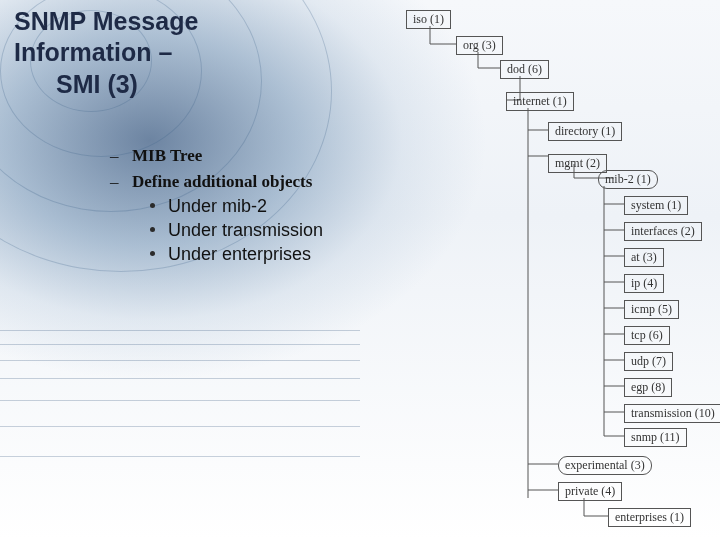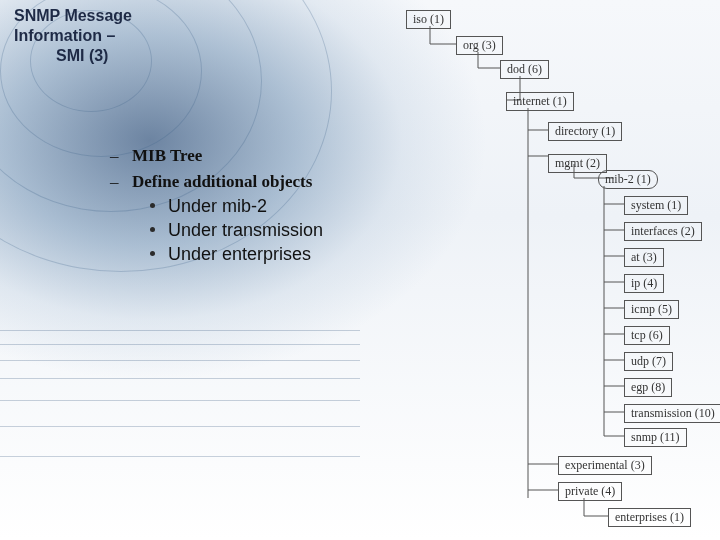--- a/index.html
+++ b/index.html
@@ -16,21 +16,21 @@
   .rings{position:absolute;left:-80px;top:-60px;width:520px;height:420px;pointer-events:none;opacity:.25;}
   .rings div{position:absolute;border:1px solid #3a5f86;border-radius:50%;}
   .r1{left:110px;top:70px;width:120px;height:100px;}
   .r2{left:80px;top:45px;width:200px;height:170px;}
   .r3{left:40px;top:10px;width:300px;height:260px;}
   .r4{left:-10px;top:-30px;width:420px;height:360px;}
   .hstreaks{position:absolute;left:0;top:330px;width:360px;height:180px;pointer-events:none;opacity:.25;}
   .hstreaks span{position:absolute;left:0;right:0;height:1px;background:#2e4f78;}
 
   .title{position:absolute;left:14px;top:6px;width:340px;
-    font-weight:bold;color:#1e2a46;font-size:16px;line-height:1.25;}
+    font-weight:bold;color:#1e2a46;font-size:25px;line-height:1.25;}
   .title .l3{padding-left:42px;}
 
   .content{position:absolute;left:110px;top:146px;width:280px;color:#111;}
   .dash-list{list-style:none;margin:0;padding:0;}
   .dash-list>li{position:relative;padding-left:22px;margin-bottom:6px;font-weight:bold;font-family:Georgia,'Times New Roman',serif;font-size:17px;}
   .dash-list>li::before{content:"–";position:absolute;left:0;top:0;font-weight:normal;}
   .dot-list{list-style:none;margin:4px 0 0 0;padding:0;}
   .dot-list>li{position:relative;padding-left:22px;margin:3px 0 3px 14px;font-weight:normal;font-family:Verdana,Geneva,sans-serif;font-size:18px;}
   .dot-list>li::before{content:"";position:absolute;left:4px;top:7px;width:5px;height:5px;border-radius:50%;background:#2b2b2b;}
 
@@ -133,18 +133,18 @@
     <div class="node" style="left:226px;top:188px;">system (1)</div>
     <div class="node" style="left:226px;top:214px;text-align:right;">interfaces (2)</div>
     <div class="node" style="left:226px;top:240px;">at (3)</div>
     <div class="node" style="left:226px;top:266px;">ip (4)</div>
     <div class="node" style="left:226px;top:292px;">icmp (5)</div>
     <div class="node" style="left:226px;top:318px;">tcp (6)</div>
     <div class="node" style="left:226px;top:344px;">udp (7)</div>
     <div class="node" style="left:226px;top:370px;">egp (8)</div>
     <div class="node" style="left:226px;top:396px;">transmission (10)</div>
     <div class="node" style="left:226px;top:420px;">snmp (11)</div>
-    <div class="node" style="left:160px;top:448px;">experimental (3)</div>
+    <div class="node" style="left:160px;top:448px;border-radius:9px;">experimental (3)</div>
     <div class="node" style="left:160px;top:474px;">private (4)</div>
     <div class="node" style="left:210px;top:500px;">enterprises (1)</div>
   </div>
 
 </div>
 
 </body></html>

